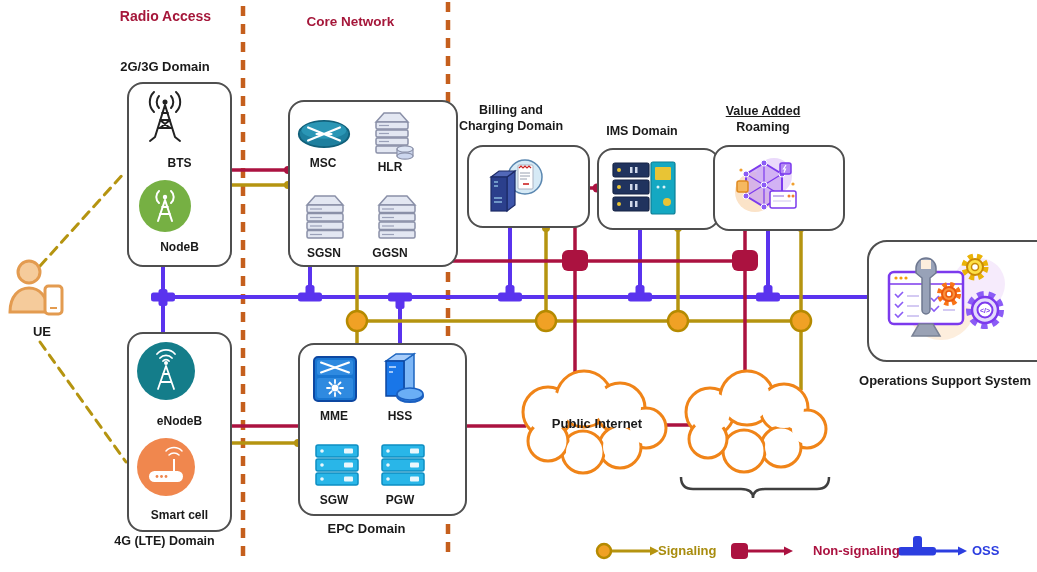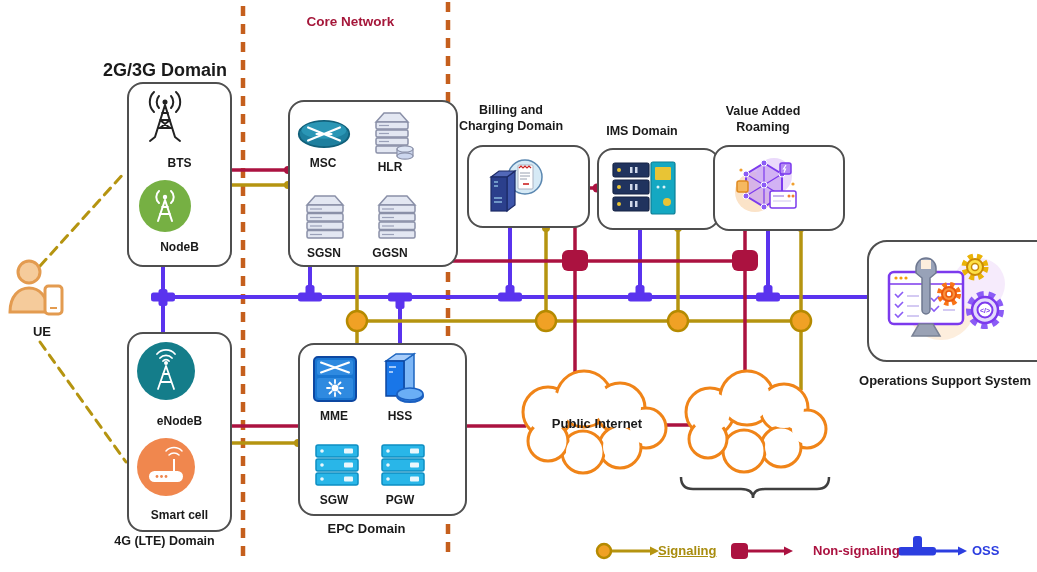--- a/index.html
+++ b/index.html
@@ -5,21 +5,21 @@
   html,body{margin:0;padding:0;background:#fff;}
   #canvas{position:relative;width:1037px;height:572px;background:#fff;overflow:hidden;
           font-family:"Liberation Sans",sans-serif;}
   #wires{position:absolute;left:0;top:0;z-index:1;}
   .nbox{position:absolute;background:#fff;border:2px solid #4f4f4f;border-radius:16px;z-index:2;padding-left:28px;}
   .lbl{position:absolute;z-index:3;font-weight:bold;color:#1a1a1a;text-align:center;line-height:1.25;}
   .red{color:#a5173a;}
   .inlbl{position:absolute;width:100%;left:0;font-weight:bold;font-size:12px;color:#1a1a1a;text-align:center;}
   .icon{position:absolute;}
   .sub{font-weight:normal;font-size:10.5px;display:block;}
-  .leg-sig{color:#a88c0e;text-decoration:underline;}
+  .leg-sig{color:#a88c0e;}
   .leg-non{color:#ab1240;}
   .leg-oss{color:#2c3ee0;}
 </style>
 </head>
 <body>
 
 <div id="canvas">
 
 <svg id="wires" width="1037" height="572" viewBox="0 0 1037 572">
 
@@ -161,32 +161,33 @@
   </g>
   <g>
     <rect x="898" y="547" width="38" height="8.5" rx="3" fill="#2c3ee0"></rect>
     <rect x="913" y="536" width="9" height="15" rx="3" fill="#2c3ee0"></rect>
     <line x1="936" y1="551" x2="960" y2="551" stroke="#2c3ee0" stroke-width="3"></line>
     <polygon points="958,546.5 967,551 958,555.5" fill="#2c3ee0"></polygon>
   </g>
 </svg>
 
 <div class="lbl red" style="left:83px;top:8px;width:165px;font-size:14px;">
+  <span style="display:block;">Radio Access</span>
 </div>
 <div class="lbl red" style="left:283px;top:14px;width:135px;font-size:13.5px;">Core Network</div>
 
 <svg class="icon" style="left:6px;top:258px;z-index:2;" width="60" height="62" viewBox="0 0 60 62">
   <circle cx="23" cy="14" r="11" fill="#f5cb9b" stroke="#e39b50" stroke-width="3"></circle>
   <path d="M4,54 C4,38 13,30 23,30 C33,30 42,38 42,54 Z" fill="#f5cb9b" stroke="#e39b50" stroke-width="3"></path>
   <rect x="39" y="28" width="17" height="28" rx="3.5" fill="#fff" stroke="#e39b50" stroke-width="3"></rect>
   <line x1="44" y1="50" x2="51" y2="50" stroke="#e39b50" stroke-width="2"></line>
 </svg>
 <div class="lbl" style="left:20px;top:324px;width:44px;font-size:13px;">UE</div>
 
-<div class="lbl" style="left:100px;top:59px;width:130px;font-size:18px;">2G/3G Domain</div>
+<div class="lbl" style="left:100px;top:59px;width:130px;font-size:13px;">2G/3G Domain</div>
 <div class="nbox" style="left:127px;top:82px;width:73px;height:181px;">
   <svg class="icon" style="left:13px;top:6px;" width="46" height="54" viewBox="0 0 46 54">
     <g stroke="#222" stroke-width="2" fill="none" stroke-linecap="round">
       <path d="M23,15 L13,47 M23,15 L33,47 M16,38 L30,38 M18,30 L28,30 M20,23 L26,23 M18,30 L28,38 M28,30 L18,38 M13,47 l-5,4 M33,47 l5,4"></path>
       <path d="M17,6 A9,9 0 0 0 17,18"></path>
           <path d="M12,2 A14,14 0 0 0 12,22"></path>
       <path d="M29,6 A9,9 0 0 1 29,18"></path>
           <path d="M34,2 A14,14 0 0 1 34,22"></path>
     </g>
     <circle cx="23" cy="12" r="2.5" fill="#222"></circle>
@@ -414,21 +415,21 @@
     </g>
     <rect x="40" y="2" width="24" height="52" rx="2" fill="#14a8c2" stroke="#0c7f96" stroke-width="1.2"></rect>
     <rect x="44" y="7" width="16" height="13" rx="1" fill="#e8c435"></rect>
     <circle cx="47" cy="27" r="1.5" fill="#d8f2f8"></circle>
         <circle cx="53" cy="27" r="1.5" fill="#d8f2f8"></circle>
     <circle cx="56" cy="42" r="4" fill="#e8c435"></circle>
   </svg>
 </div>
 
 <div class="lbl" style="left:712px;top:104px;width:102px;font-size:12.5px;">
-  <span style="display:block;">Value Added</span>
+  <span style="display:block;text-decoration:underline;">Value Added</span>
   <span style="display:block;">Roaming</span>
 </div>
 <div class="nbox" style="left:713px;top:145px;width:100px;height:82px;">
   <svg class="icon" style="left:14px;top:7px;" width="70" height="66" viewBox="0 0 70 66">
     <circle cx="26" cy="38" r="20" fill="#fbe3c8"></circle>
         <circle cx="45" cy="22" r="18" fill="#ead9fb"></circle>
     <polygon points="35,9 53,20 53,42 35,53 17,42 17,20" fill="#c9a4f2" fill-opacity="0.75" stroke="#7c3aed" stroke-width="2" stroke-linejoin="round"></polygon>
     <g stroke="#7c3aed" stroke-width="1.2">
       <line x1="35" y1="31" x2="35" y2="9"></line>
           <line x1="35" y1="31" x2="53" y2="20"></line>

